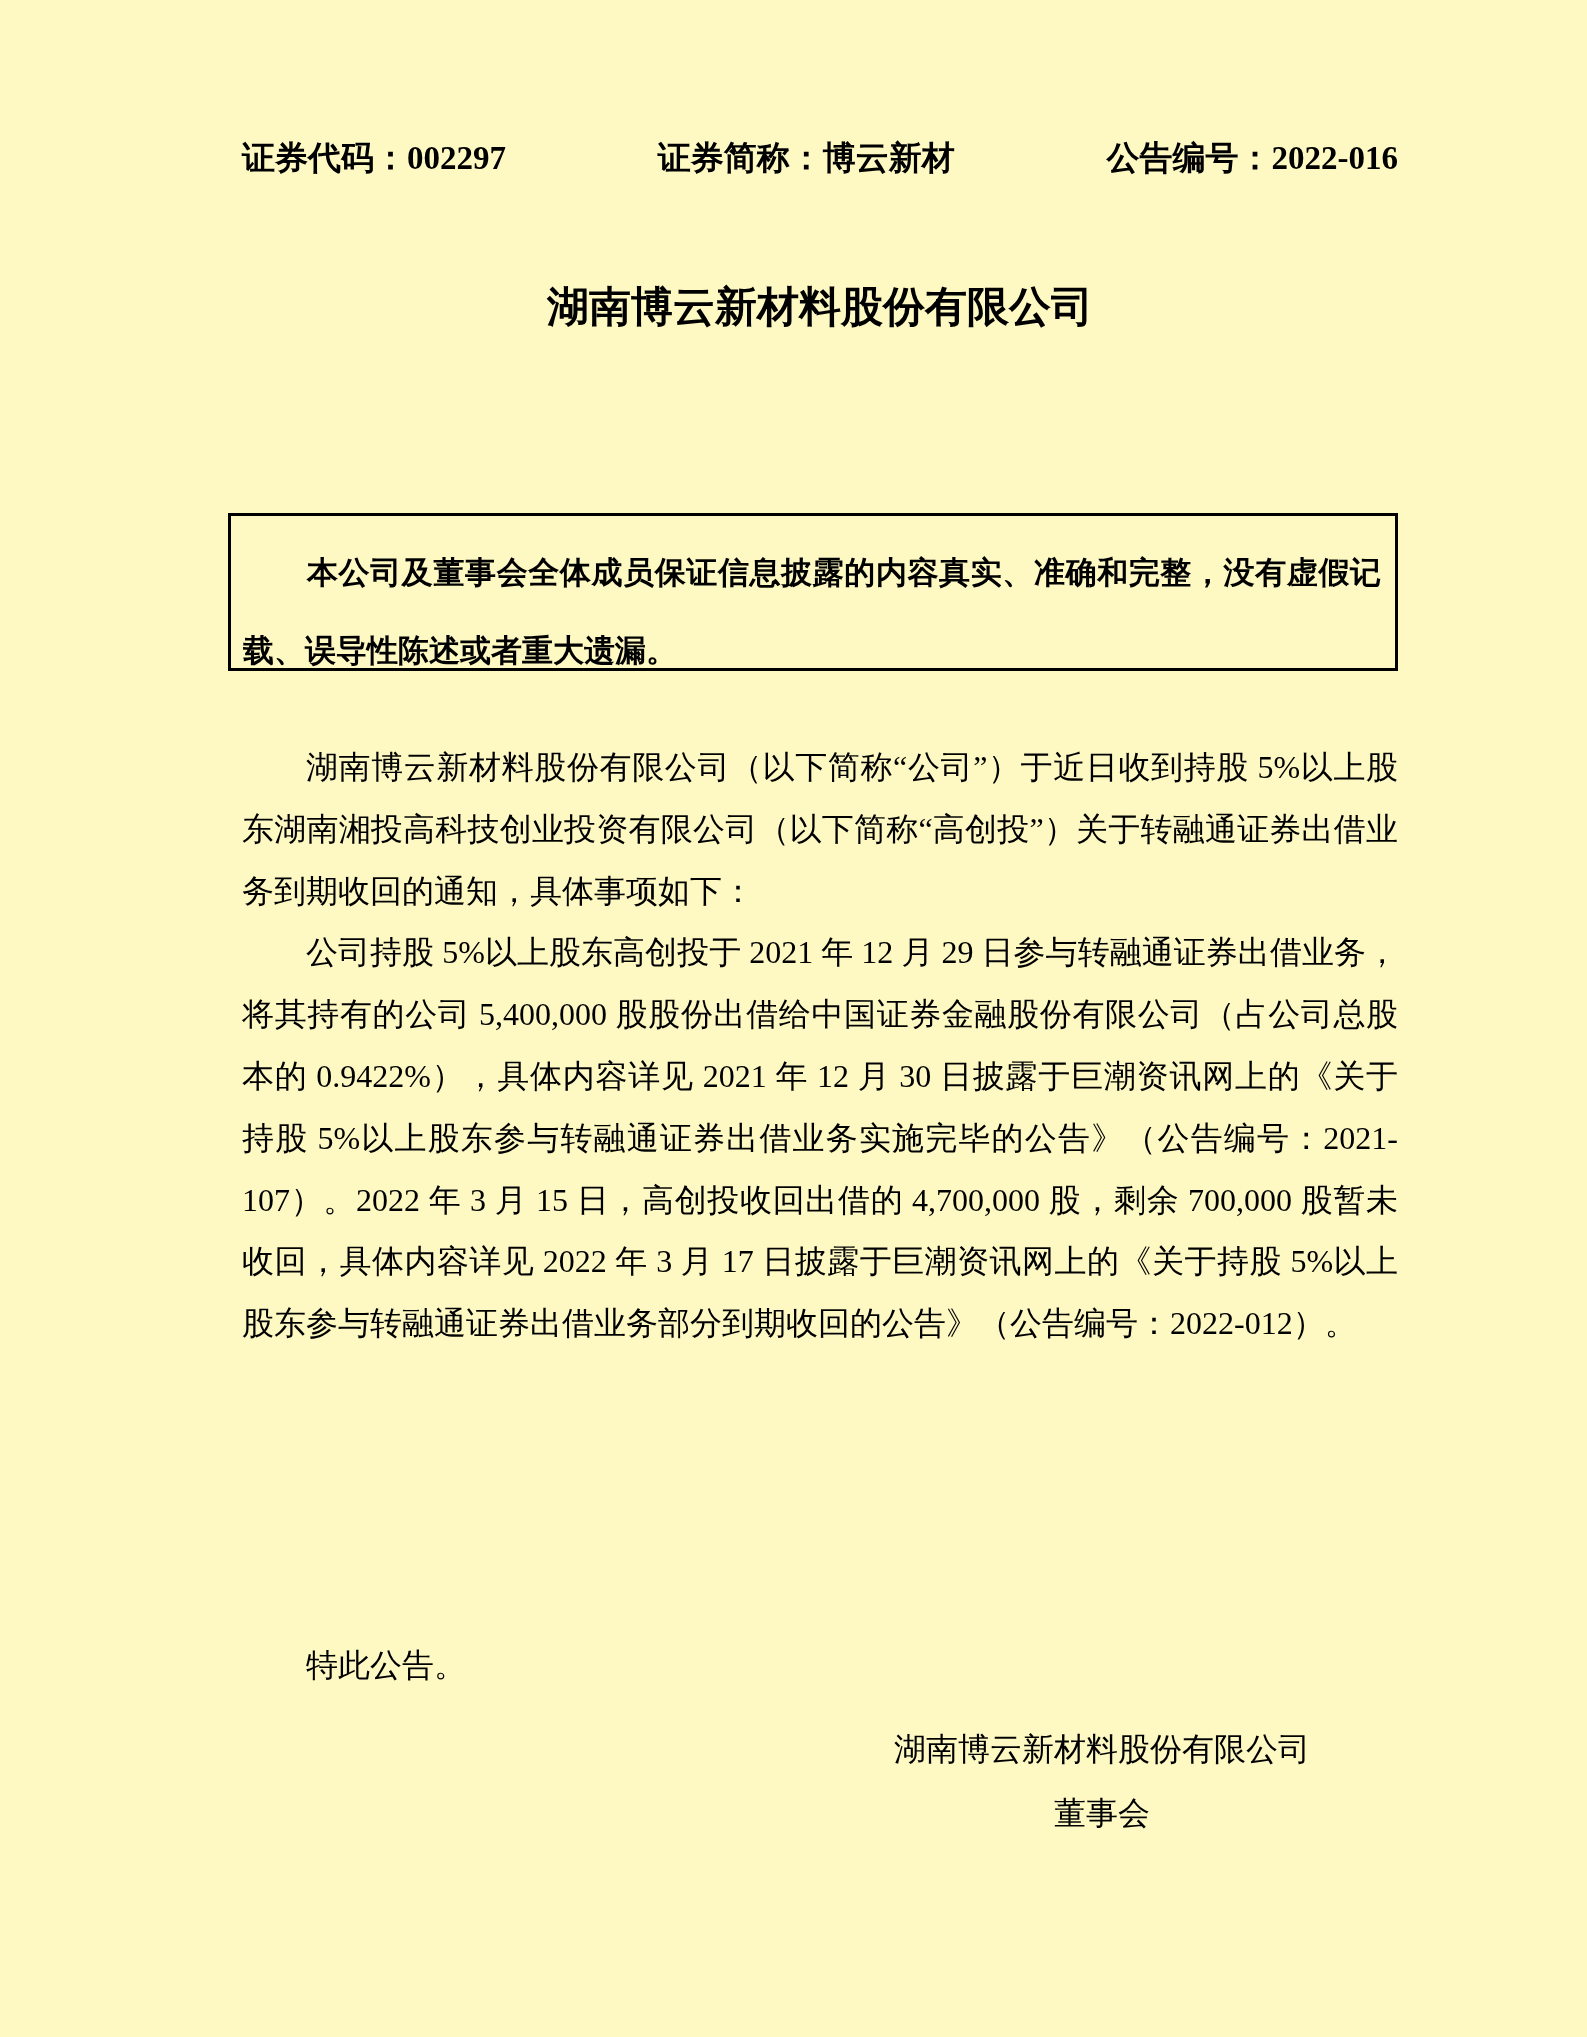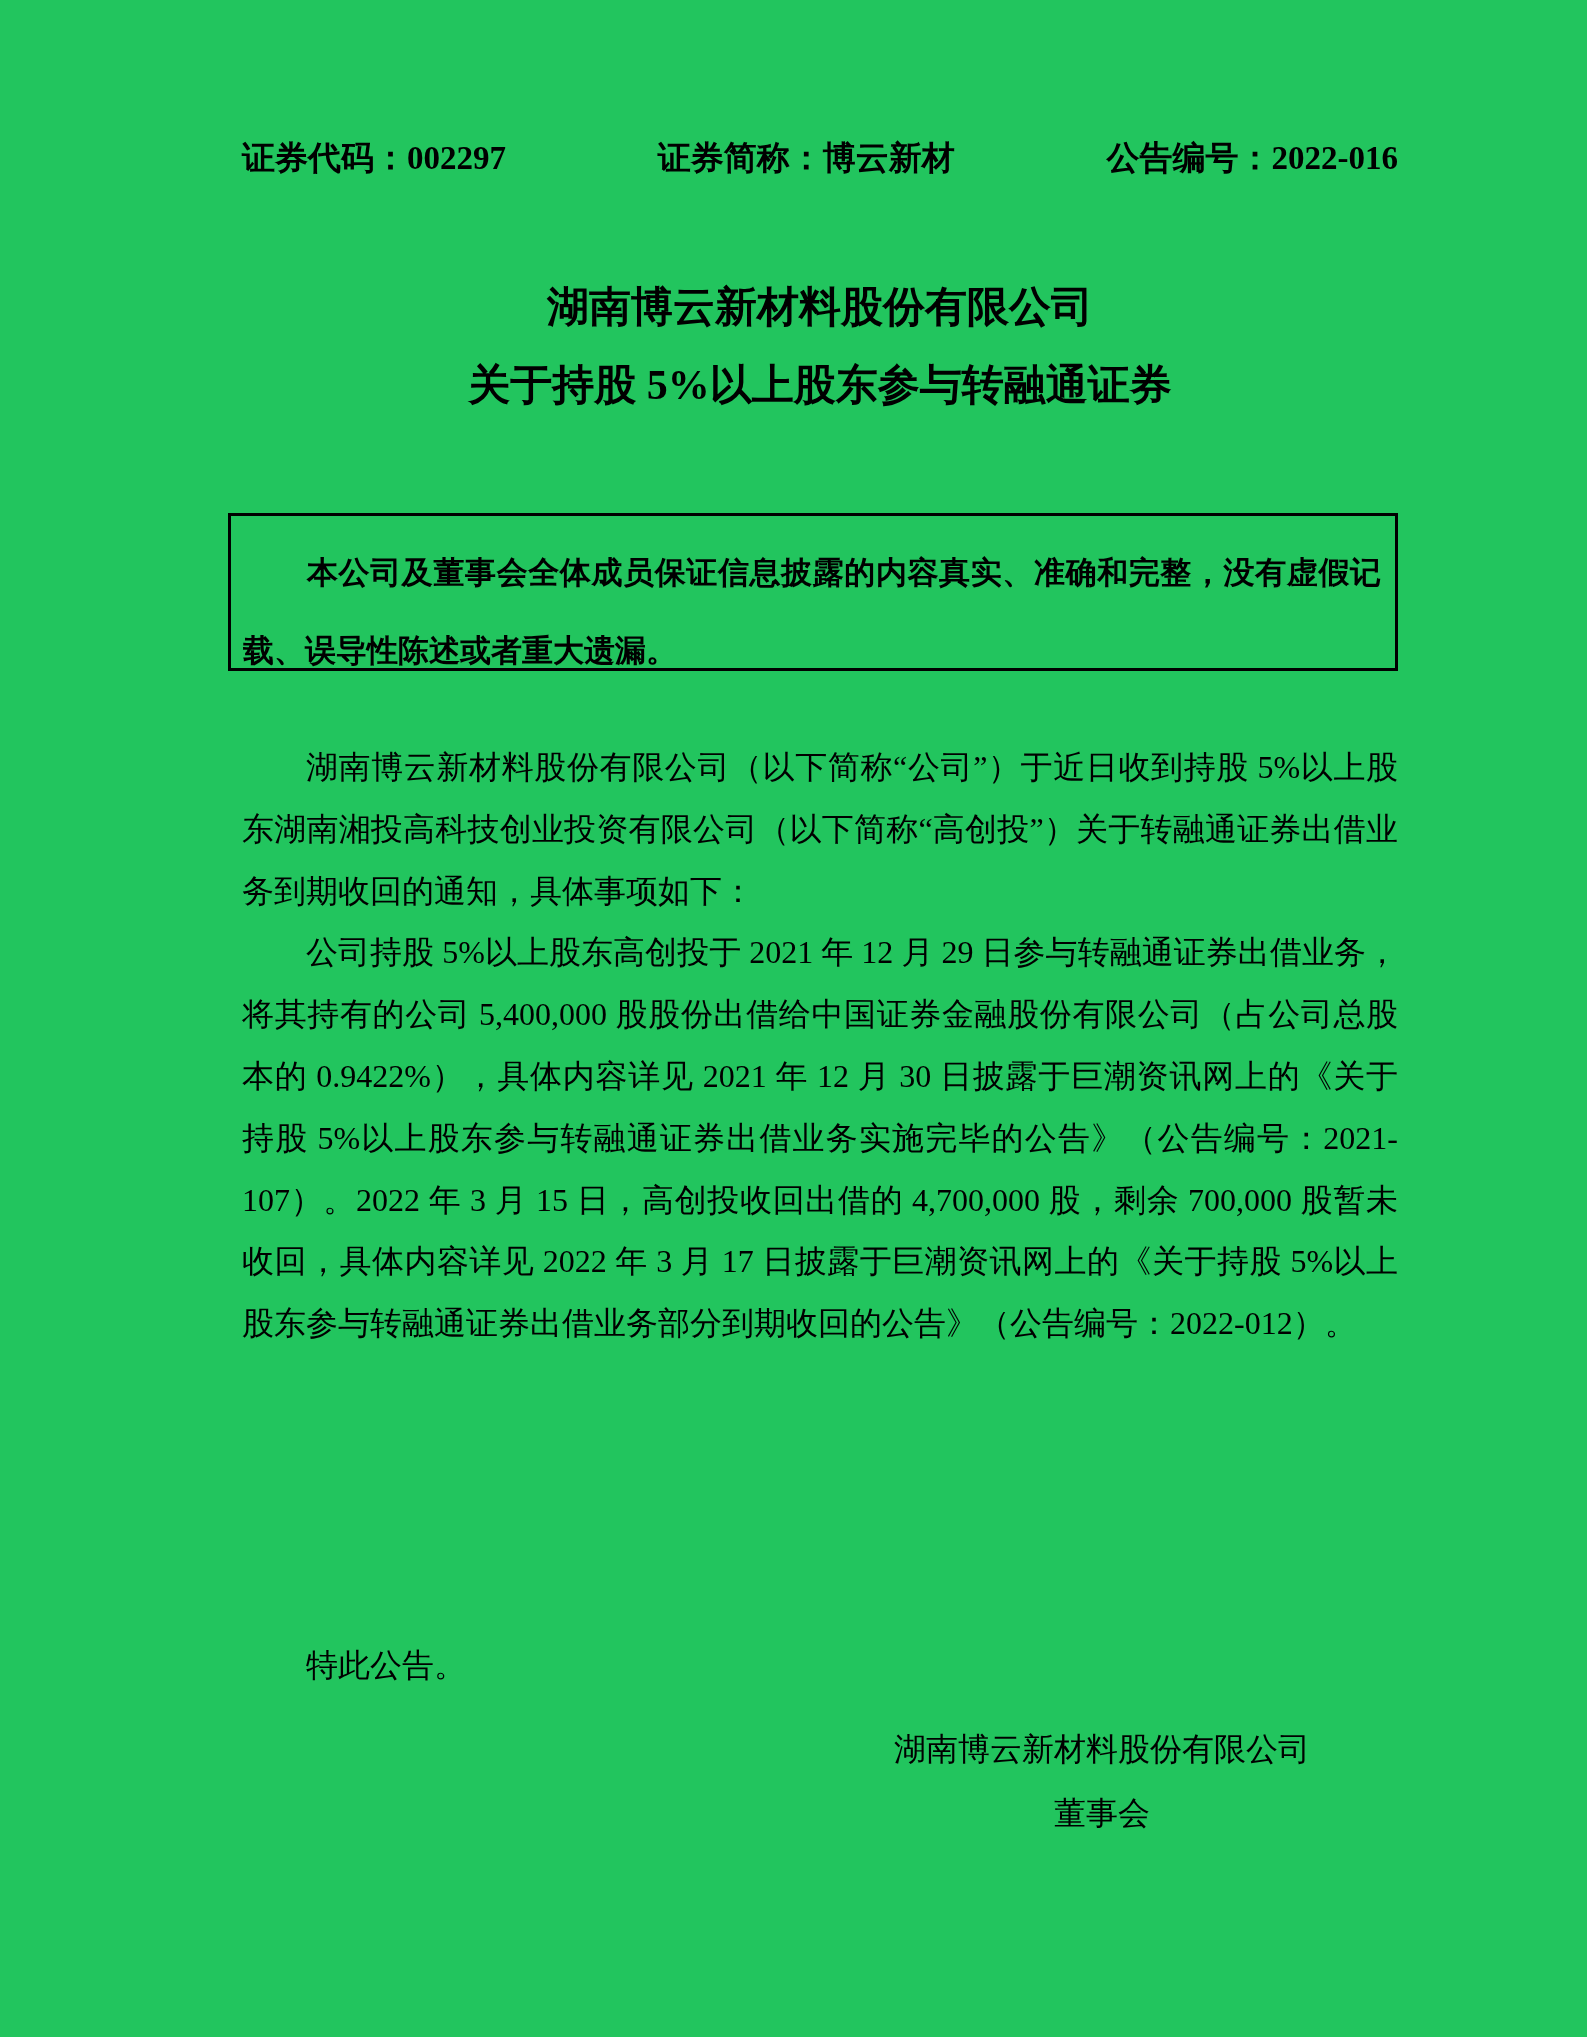--- a/index.html
+++ b/index.html
@@ -8,21 +8,21 @@
     position: relative;
     width: 1587px;
     height: 2037px;
     color: #000000;
     font-family: "Liberation Serif", "DejaVu Serif", serif;
     overflow: hidden;
   }
   .page {
     position: absolute;
     inset: 0;
-    background: #22c55e;
+    background: #fef9c3;
   }
   .doc-header {
     position: absolute;
     left: 242px;
     top: 138px;
     width: 1156px;
     display: flex;
     justify-content: space-between;
     font-size: 33px;
     line-height: 40px;
@@ -95,21 +95,20 @@
 <div class="page">
 
   <div class="doc-header">
     <span>证券代码：002297</span>
     <span>证券简称：博云新材</span>
     <span>公告编号：2022-016</span>
   </div>
 
   <h1 class="doc-title">
     <span class="title-line">湖南博云新材料股份有限公司</span>
-    <span class="title-line">关于持股 5%以上股东参与转融通证券</span>
   </h1>
 
   <div class="disclaimer-box">
     <p>本公司及董事会全体成员保证信息披露的内容真实、准确和完整，没有虚假记载、误导性陈述或者重大遗漏。</p>
   </div>
 
   <div class="doc-body">
     <p>湖南博云新材料股份有限公司（以下简称“公司”）于近日收到持股 5%以上股东湖南湘投高科技创业投资有限公司（以下简称“高创投”）关于转融通证券出借业务到期收回的通知，具体事项如下：</p>
     <p>公司持股 5%以上股东高创投于 2021 年 12 月 29 日参与转融通证券出借业务，将其持有的公司 5,400,000 股股份出借给中国证券金融股份有限公司（占公司总股本的 0.9422%），具体内容详见 2021 年 12 月 30 日披露于巨潮资讯网上的《关于持股 5%以上股东参与转融通证券出借业务实施完毕的公告》（公告编号：2021-107）。2022 年 3 月 15 日，高创投收回出借的 4,700,000 股，剩余 700,000 股暂未收回，具体内容详见 2022 年 3 月 17 日披露于巨潮资讯网上的《关于持股 5%以上股东参与转融通证券出借业务部分到期收回的公告》（公告编号：2022-012）。</p>
   </div>

